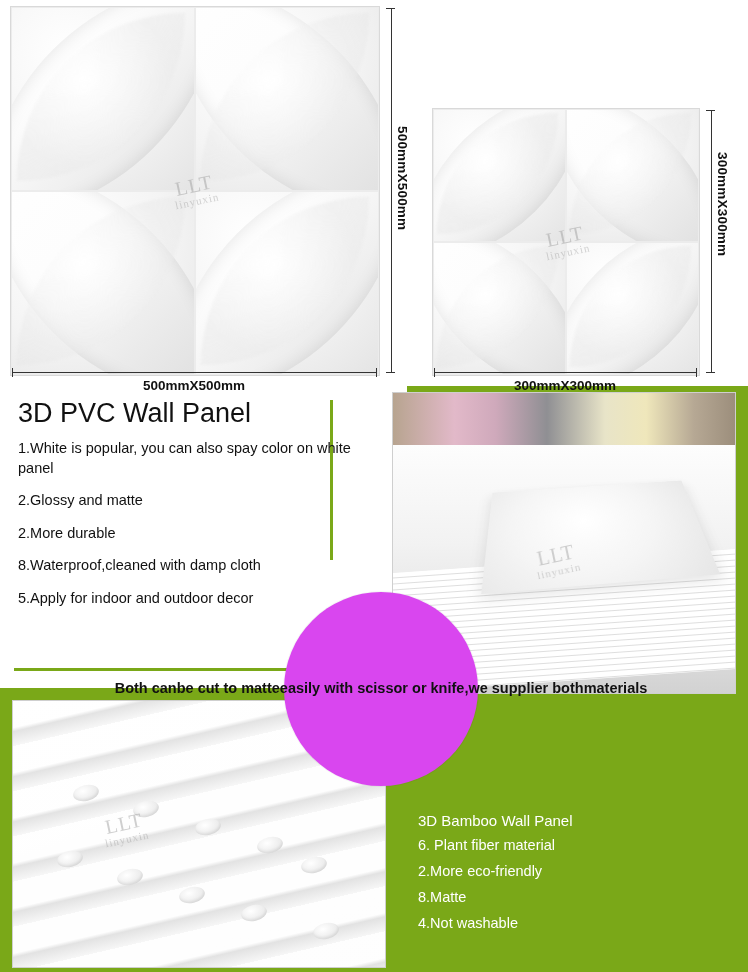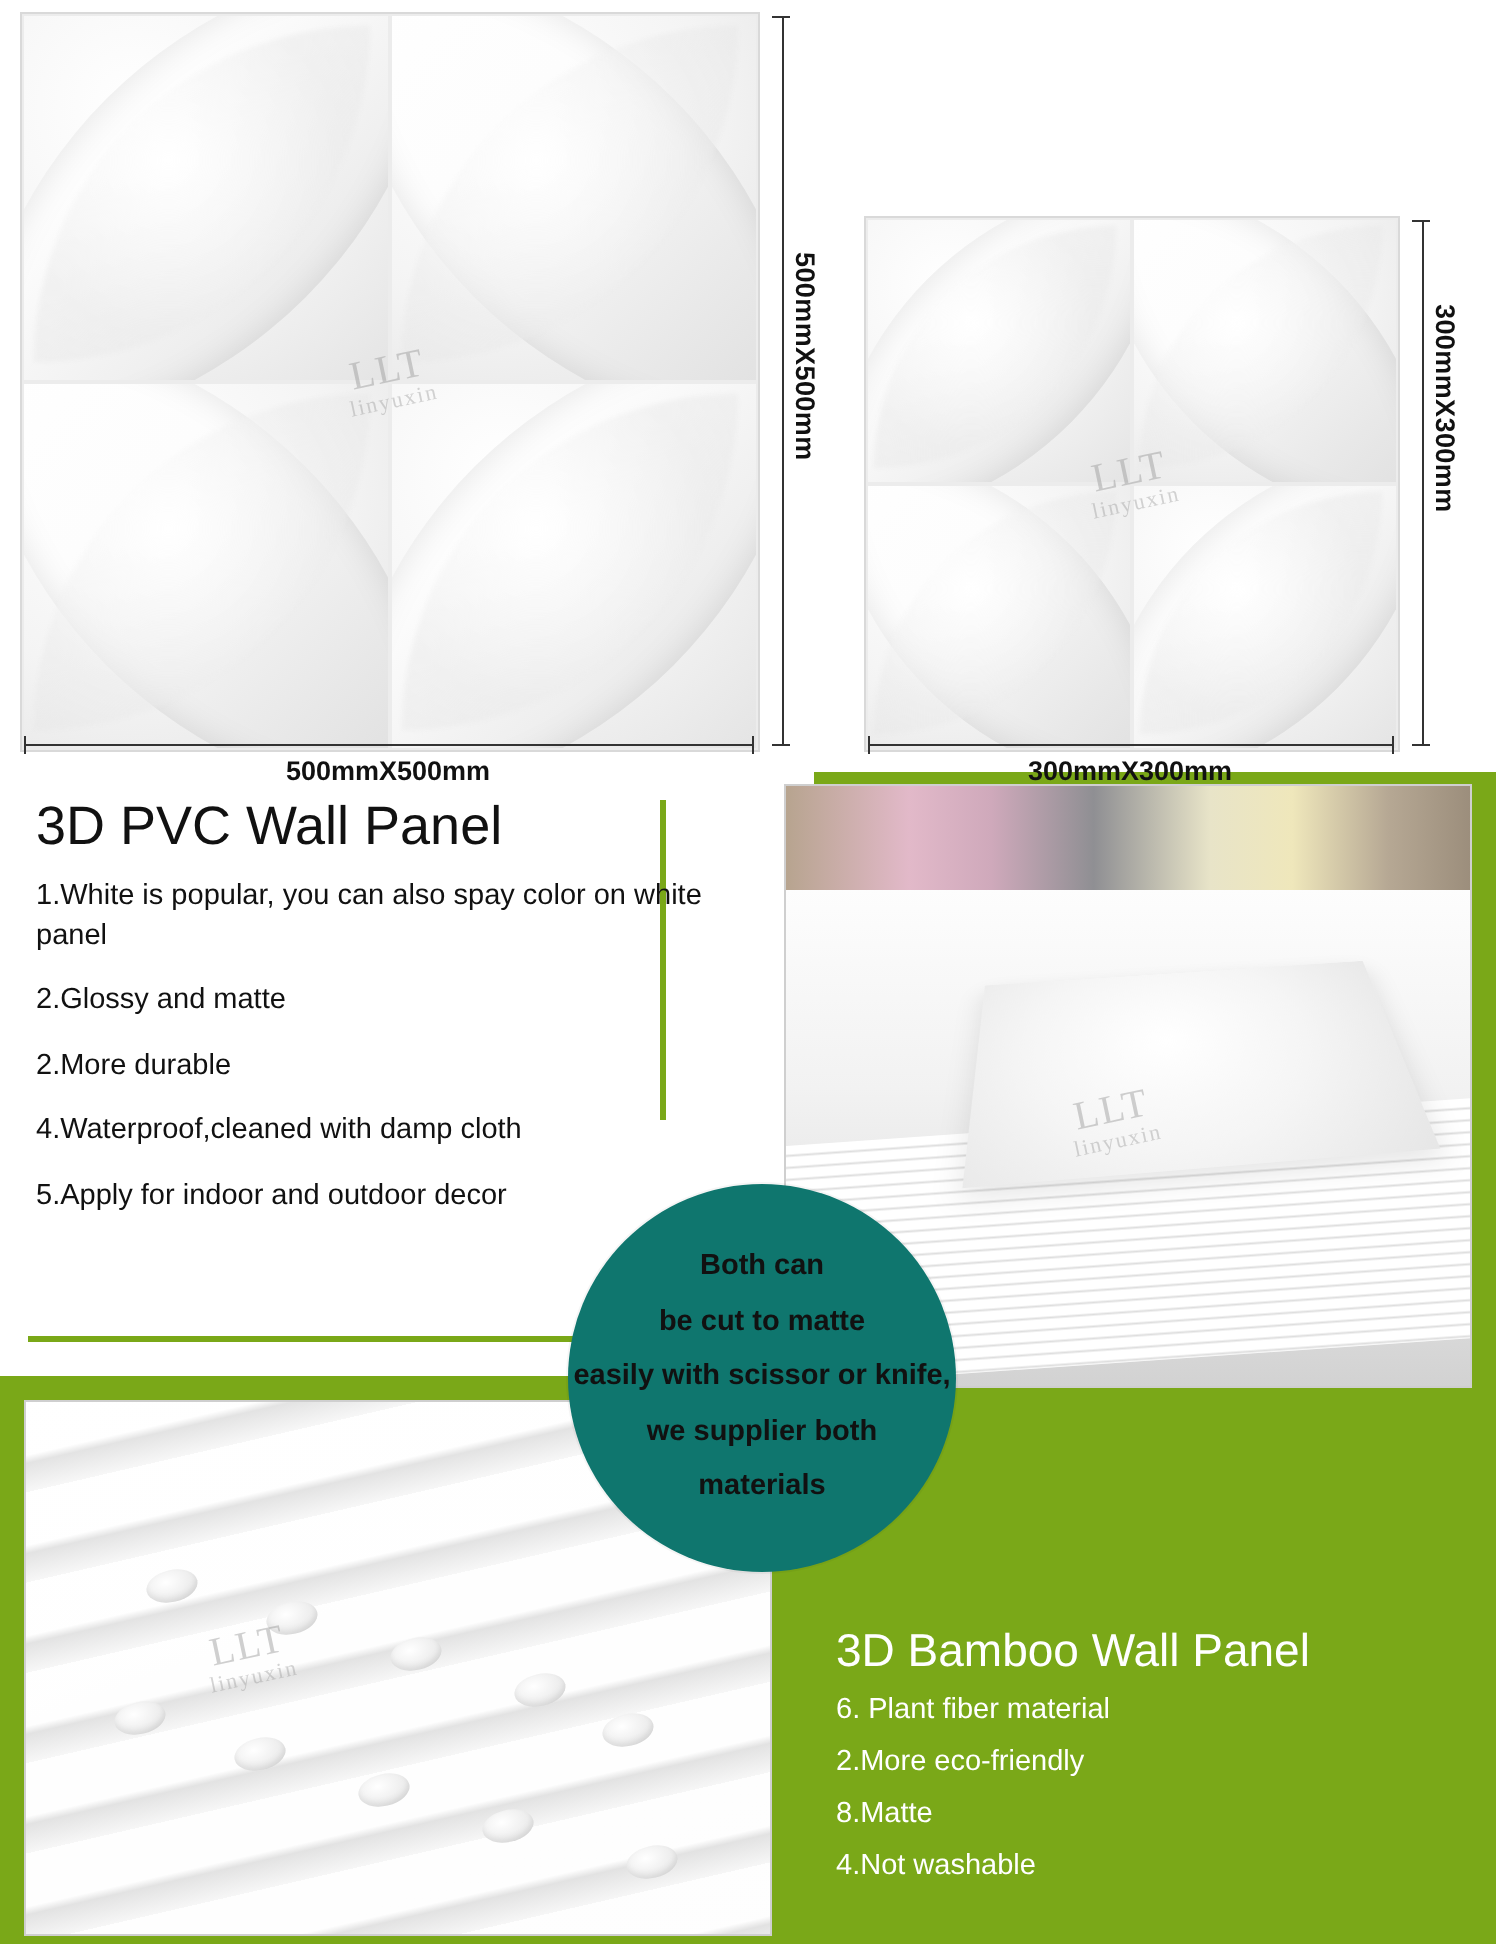--- a/index.html
+++ b/index.html
@@ -239,24 +239,24 @@
   }
 
   
   .circle-callout {
     position: absolute;
     left: 284px;
     top: 592px;
     width: 194px;
     height: 194px;
     border-radius: 50%;
-    background: #0f766e;
+    background: #d946ef;
     box-shadow: 0 0 0 1px rgba(0,0,0,0.04);
     display: flex;
-    flex-direction: column;
+    flex-direction: row;
     align-items: center;
     justify-content: center;
     text-align: center;
     z-index: 30;
   }
   .circle-callout .line {
     font-size: 14.5px;
     font-weight: bold;
     color: #111;
     line-height: 1.9;
@@ -265,21 +265,21 @@
 
   
   .bamboo-block {
     position: absolute;
     left: 418px;
     top: 812px;
     width: 320px;
     color: #ffffff;
   }
   .bamboo-title {
-    font-size: 23px;
+    font-size: 15px;
     margin: 0 0 6px 0;
     font-weight: normal;
     color: #ffffff;
   }
   .bamboo-item {
     font-size: 14.5px;
     margin: 0 0 5px 0;
     color: #ffffff;
     line-height: 1.45;
   }
@@ -375,21 +375,21 @@
   <div class="dim-line-h" style="left:434px;top:372px;width:262px;"></div>
   <div class="tick-v" style="left:434px;top:368px;"></div>
   <div class="tick-v" style="left:696px;top:368px;"></div>
   <div class="dim-label-h" style="left:434px;top:378px;width:262px;">300mmX300mm</div>
 
   <div class="pvc-block">
     <h2 class="pvc-title">3D PVC Wall Panel</h2>
     <p class="feature">1.White is popular, you can also spay color on white panel</p>
     <p class="feature">2.Glossy and matte</p>
     <p class="feature">2.More durable</p>
-    <p class="feature">4.Waterproof,cleaned with damp cloth</p>
+    <p class="feature">8.Waterproof,cleaned with damp cloth</p>
     <p class="feature">5.Apply for indoor and outdoor decor</p>
   </div>
 
   <div class="photo photo-pvc">
     <div class="photo-top-strip"></div>
     <div class="photo-stack">
       <div class="stack-lines"></div>
       <div class="stack-panel"></div>
     </div>
     <div class="watermark" style="left:48%;top:56%;">

